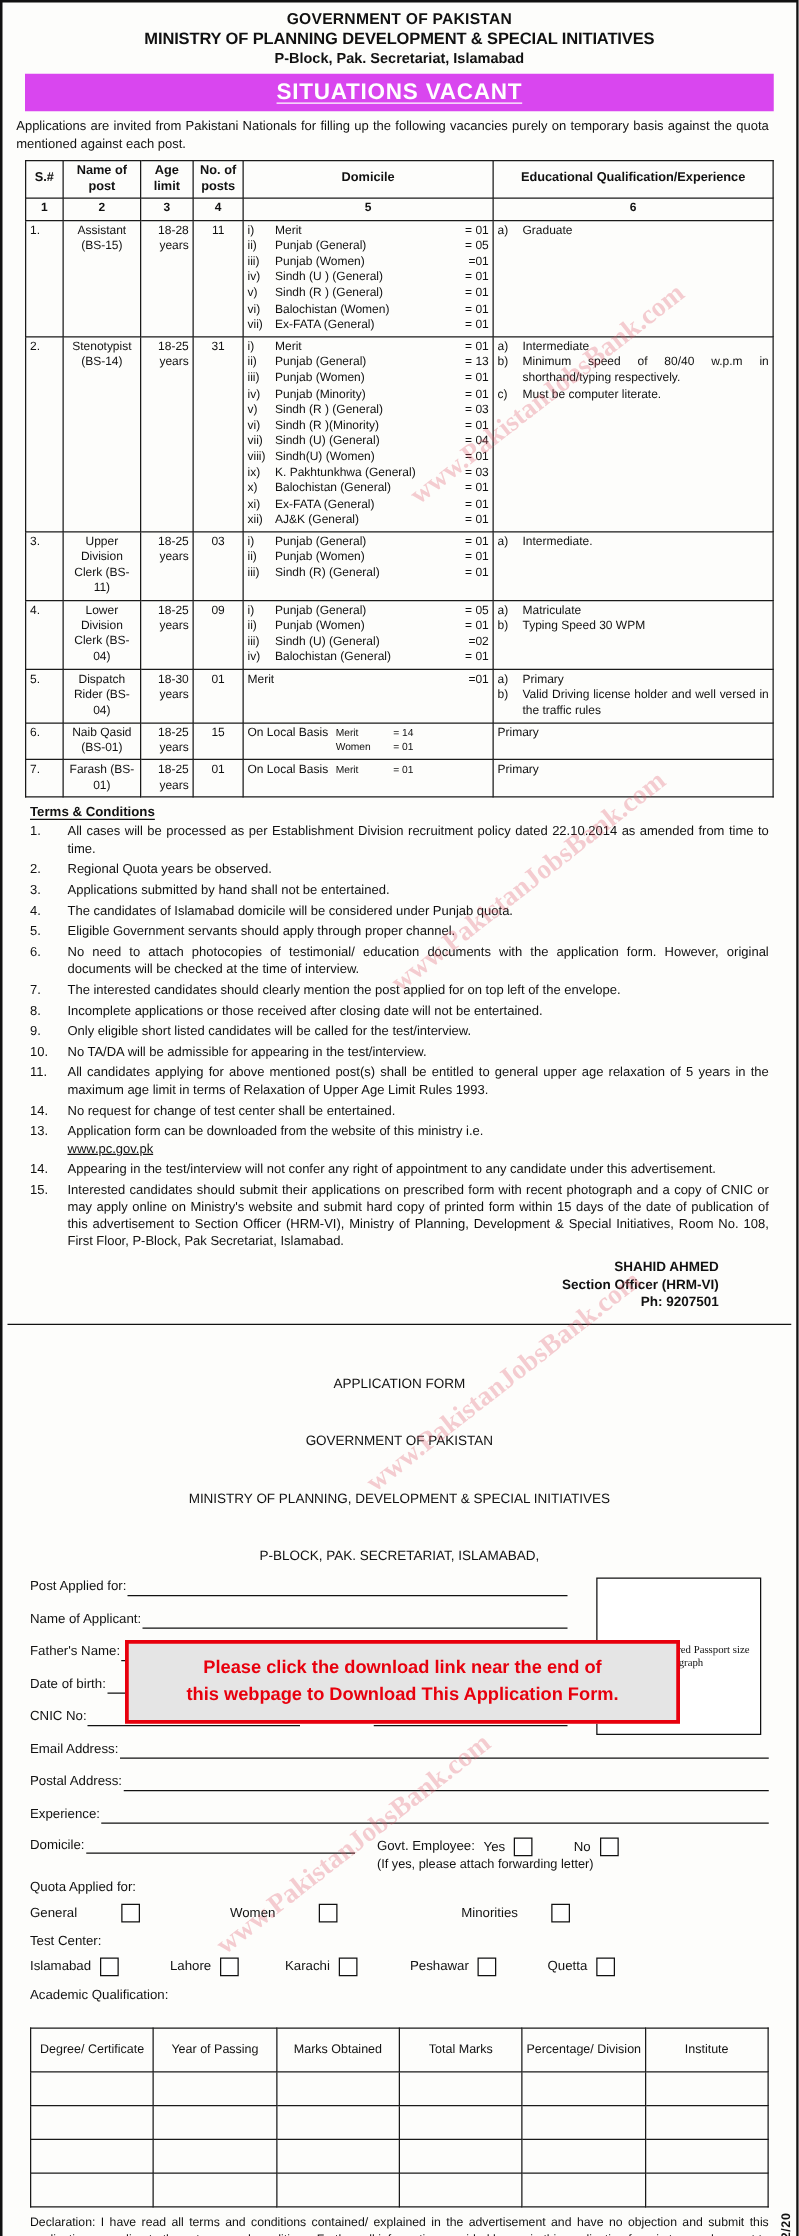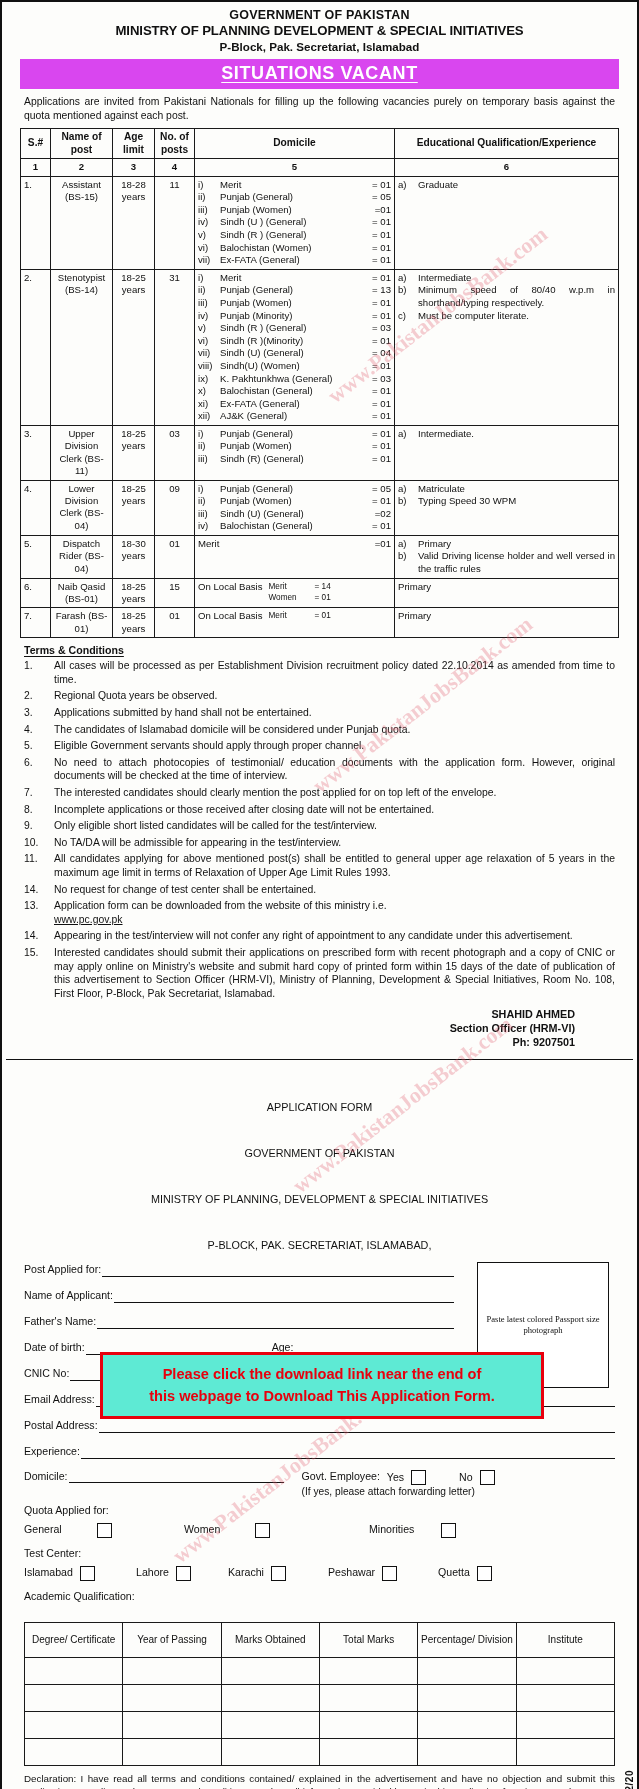--- a/index.html
+++ b/index.html
@@ -57,21 +57,21 @@
     font-size: 18px;
     font-weight: bold;
     letter-spacing: .6px;
     text-decoration: underline;
     text-underline-offset: 3px;
   }
   .intro {
     font-size: 10.4px;
     line-height: 14px;
     text-align: justify;
-    padding: 1px 22px 5px 22px;
+    padding: 1px 22px 5px 11px;
   }
 
   
   table.vac {
     border-collapse: collapse;
     width: 598px;
     margin: 0 auto;
     table-layout: fixed;
   }
   table.vac td, table.vac th {
@@ -96,21 +96,21 @@
   }
   .c1 { width: 30px; }
   .c2 { width: 62px; }
   .c3 { width: 42px; }
   .c4 { width: 40px; }
   .c5 { width: 200px; }
   .c6 { width: 224px; }
 
   td.sn { text-align: left; padding-left: 5px; vertical-align: middle; }
   td.post { text-align: center; }
-  td.age { text-align: center; padding-left: 4px; }
+  td.age { text-align: right; padding-left: 4px; }
   td.nop { text-align: center; }
 
   
   ul.dom {
     list-style: none;
     margin: 0;
     padding: 0;
   }
   ul.dom li {
     display: flex;
@@ -338,30 +338,29 @@
     letter-spacing: .5px;
   }
 
   
   .notice {
     position: absolute;
     left: 98px;
     top: 1310px;
     width: 444px;
     border: 3px solid #e8000d;
-    background: #5eead4;
+    background: #e5e5e5;
     color: #e8000d;
     font-size: 14.6px;
     font-weight: bold;
     line-height: 22px;
     text-align: center;
     padding: 8px 6px 9px 6px;
     box-sizing: border-box;
     z-index: 30;
-    margin-top: 40px;
   }
 
   
   .wm {
     position: absolute;
     color: rgba(226, 92, 110, 0.30);
     font-size: 22px;
     font-weight: bold;
     font-family: "Liberation Serif", serif;
     white-space: nowrap;

